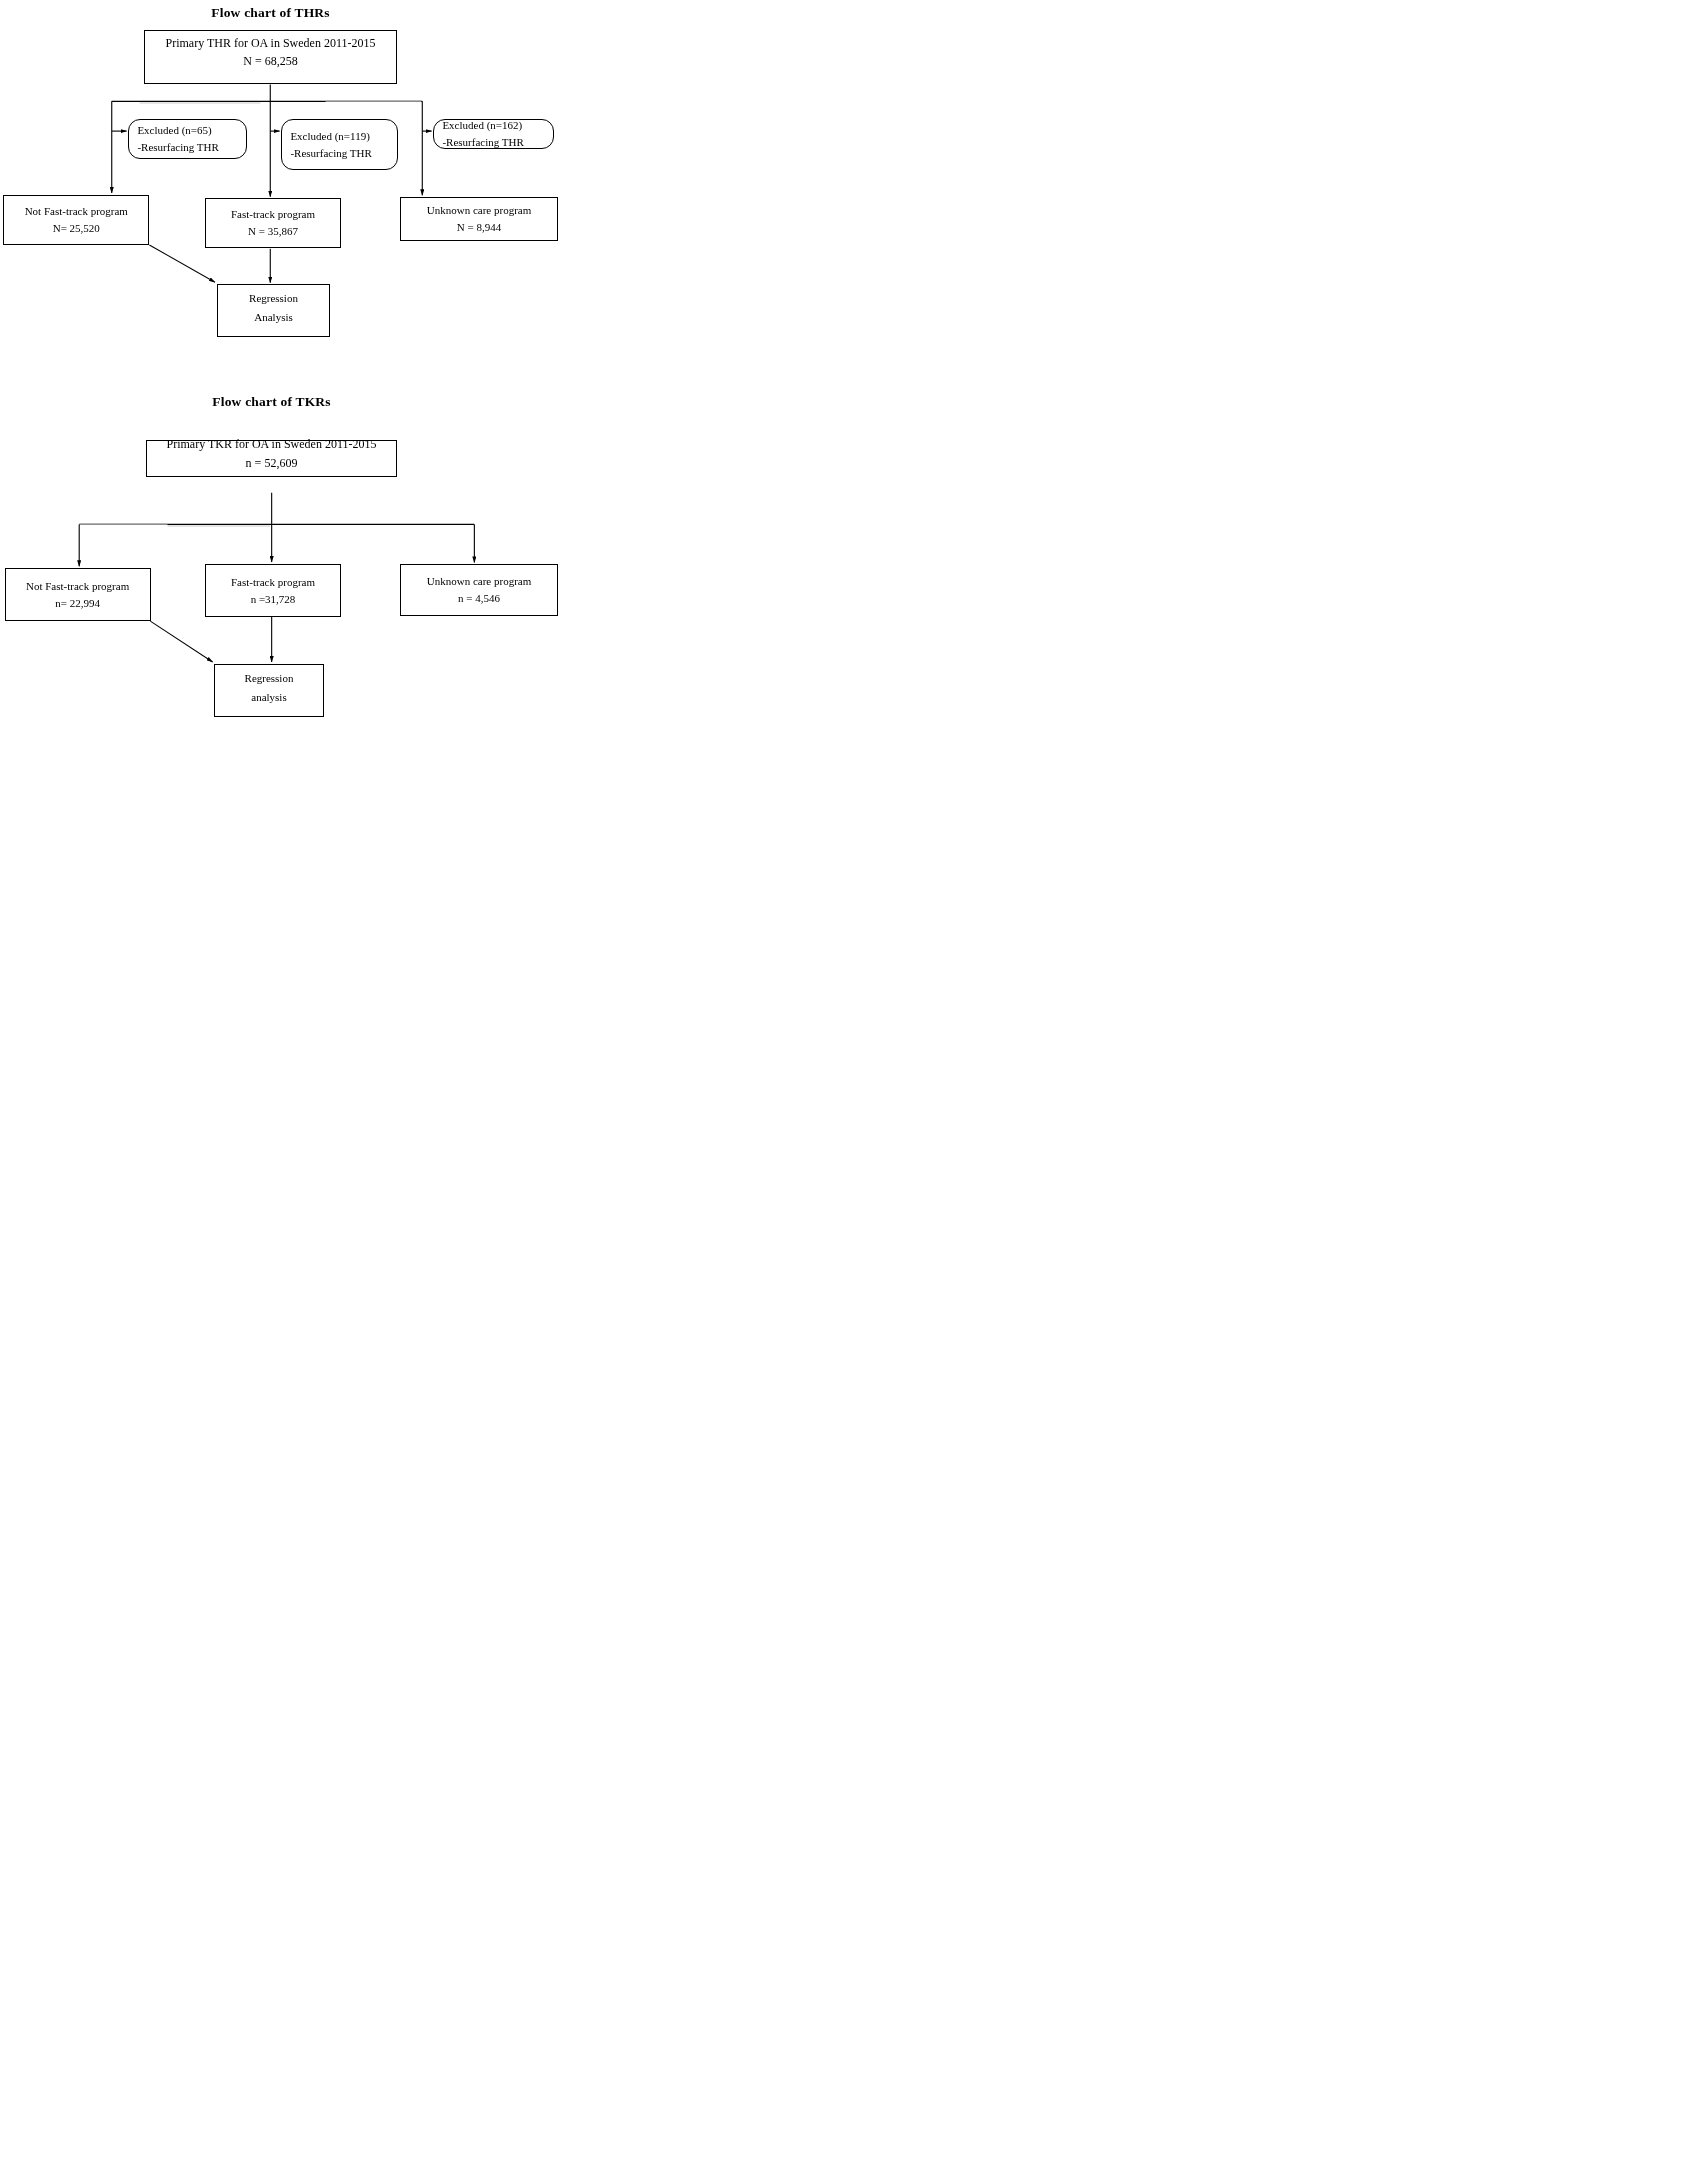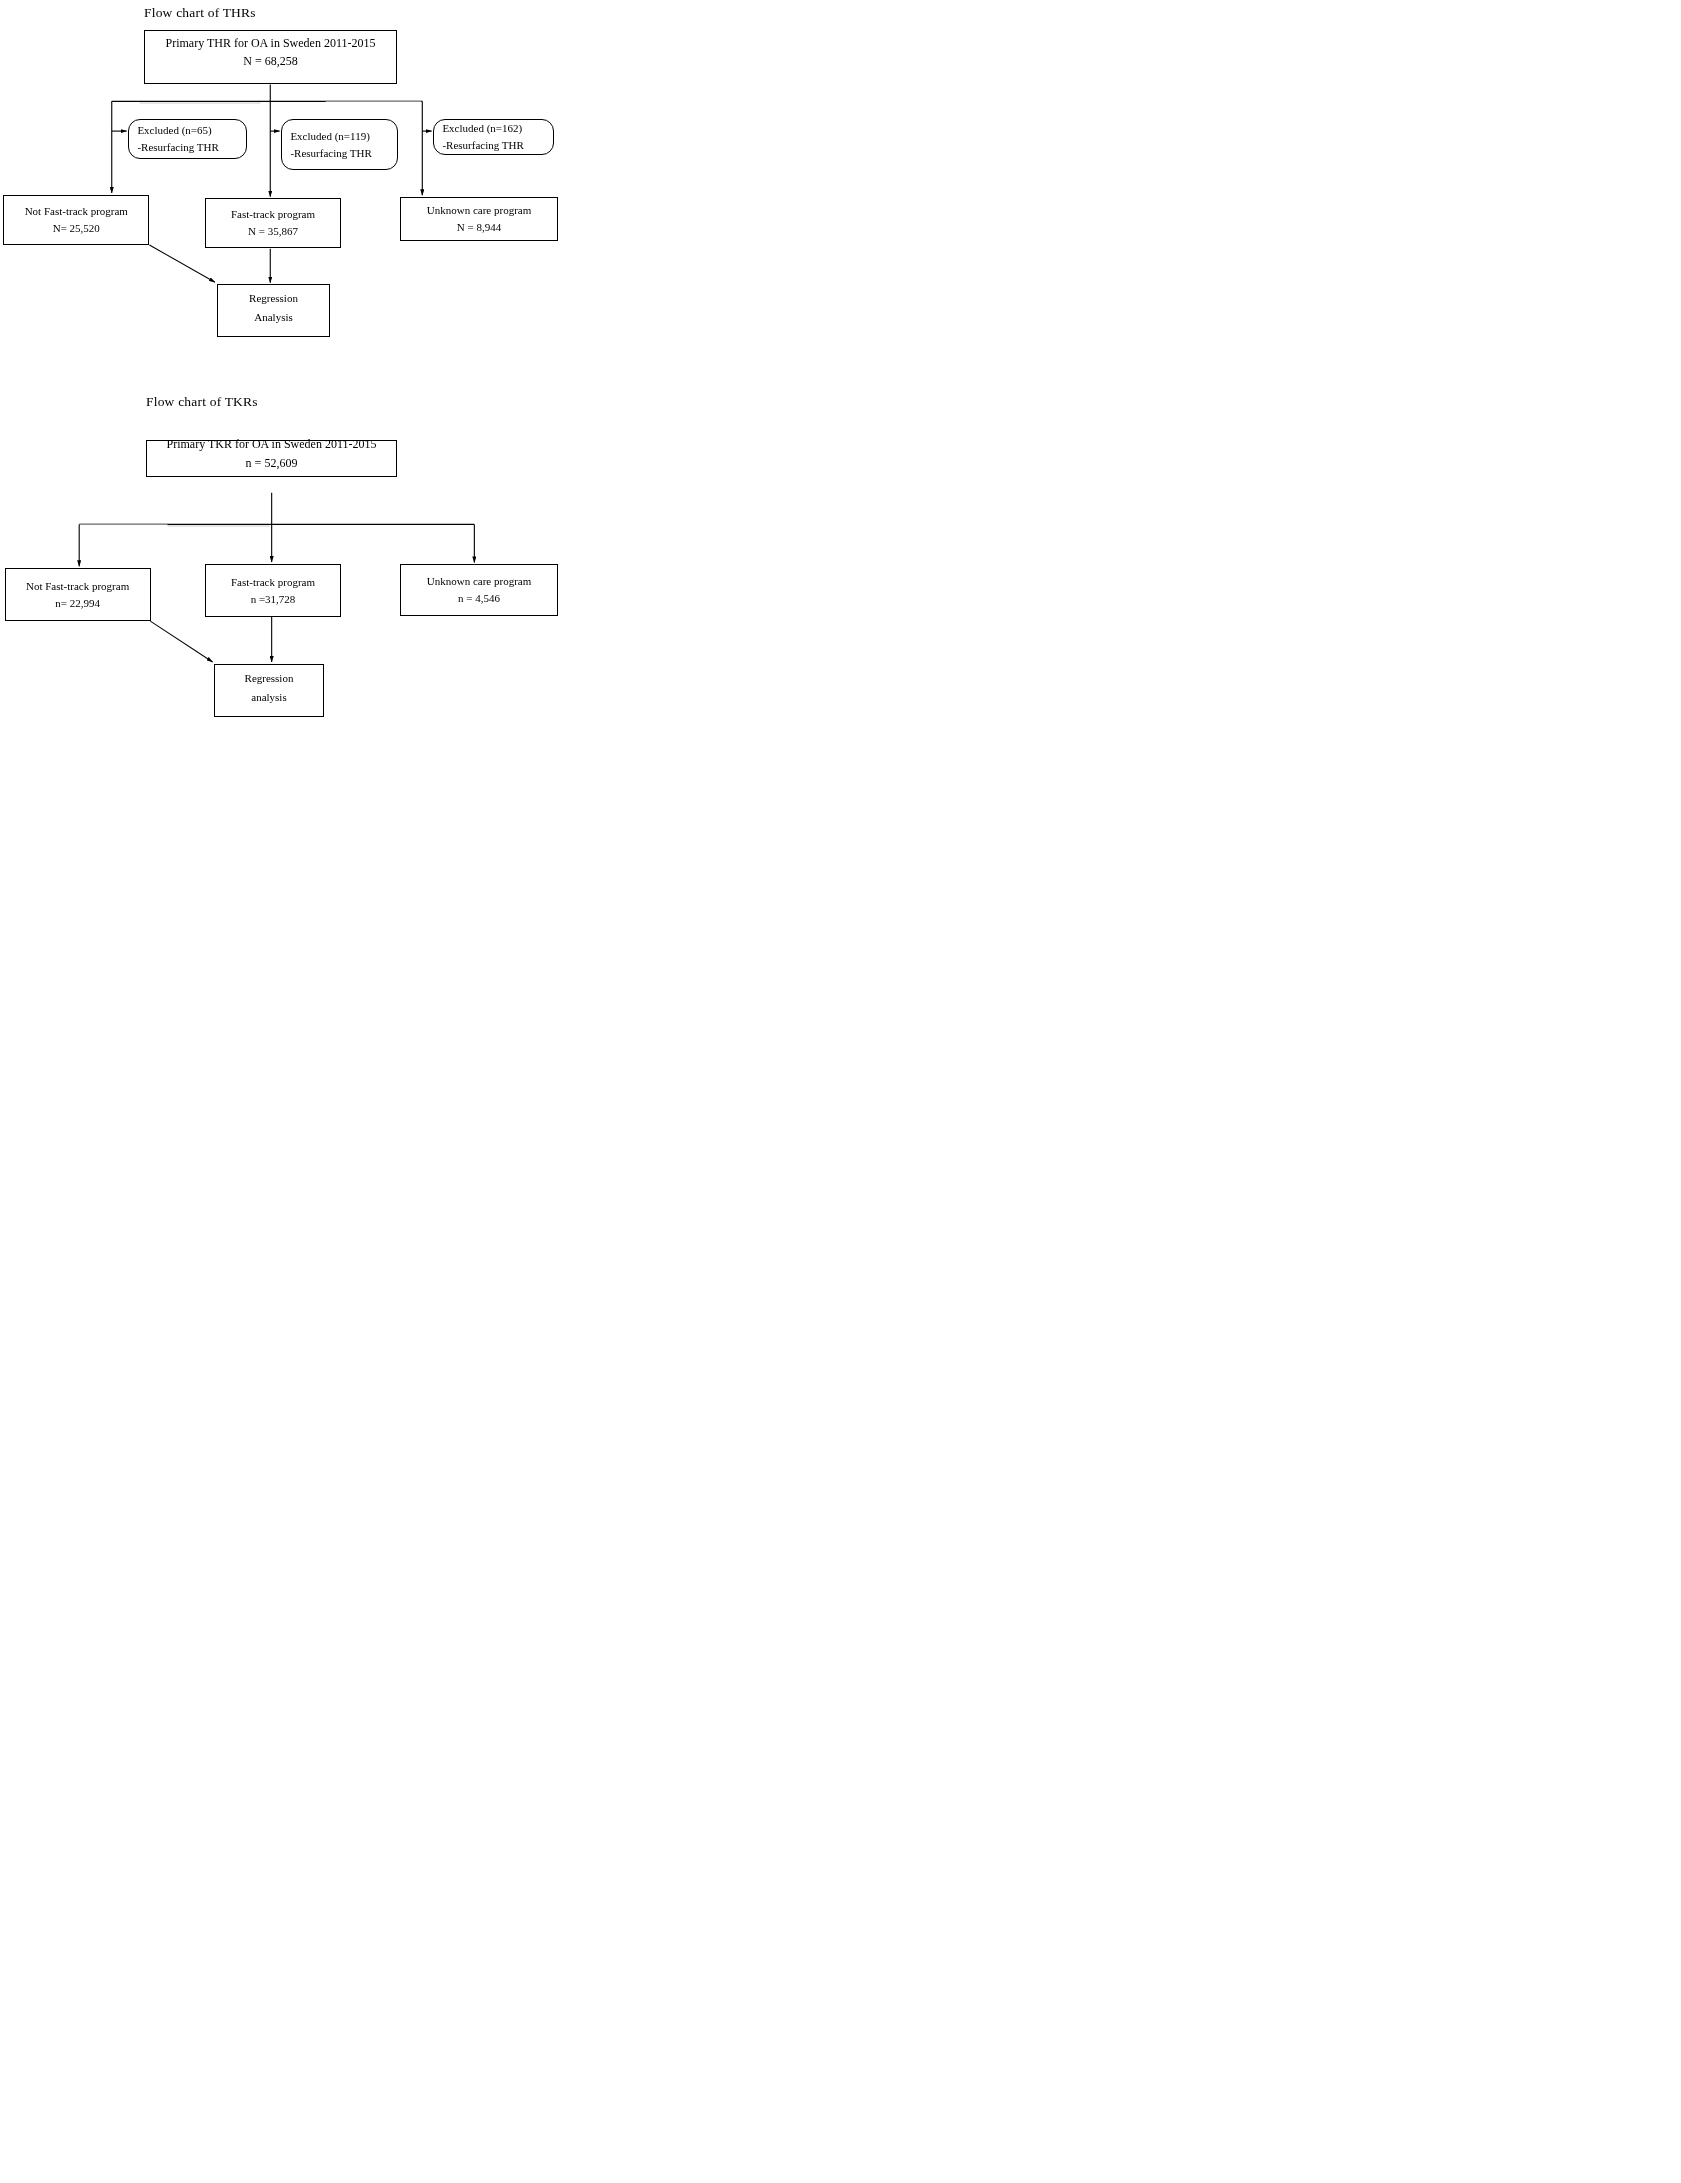--- a/index.html
+++ b/index.html
@@ -6,22 +6,22 @@
   #figure{
     position:relative;
     width:561px;height:728px;
     background:#ffffff;
     font-family:"Liberation Serif","DejaVu Serif",serif;
     color:#000;
     overflow:hidden;
   }
   .chart-title{
     position:absolute;
-    text-align:left;
-    font-weight:normal;
+    text-align:center;
+    font-weight:bold;
     font-size:13.5px;
     letter-spacing:0.2px;
     white-space:nowrap;
   }
   .box{
     position:absolute;
     border:1.9px solid #000;
     background:#fff;
     display:flex;
     flex-direction:column;
@@ -62,21 +62,21 @@
     </div>
 
     <div class="box excluded" style="left:128px;top:119px;width:119px;height:40px;">
       <div class="l">Excluded (n=65)</div>
       <div class="l">-Resurfacing THR</div>
     </div>
     <div class="box excluded" style="left:281px;top:119px;width:117px;height:51px;">
       <div class="l">Excluded (n=119)</div>
       <div class="l">-Resurfacing THR</div>
     </div>
-    <div class="box excluded" style="left:433px;top:119px;width:121px;height:36px;">
+    <div class="box excluded" style="left:433px;top:119px;width:121px;height:30px;">
       <div class="l">Excluded (n=162)</div>
       <div class="l">-Resurfacing THR</div>
     </div>
 
     <div class="box" style="left:3.3px;top:195px;width:146px;height:50px;">
       <div class="l">Not Fast-track program</div>
       <div class="l">N= 25,520</div>
     </div>
     <div class="box" style="left:205px;top:198px;width:136px;height:50px;">
       <div class="l">Fast-track program</div>

